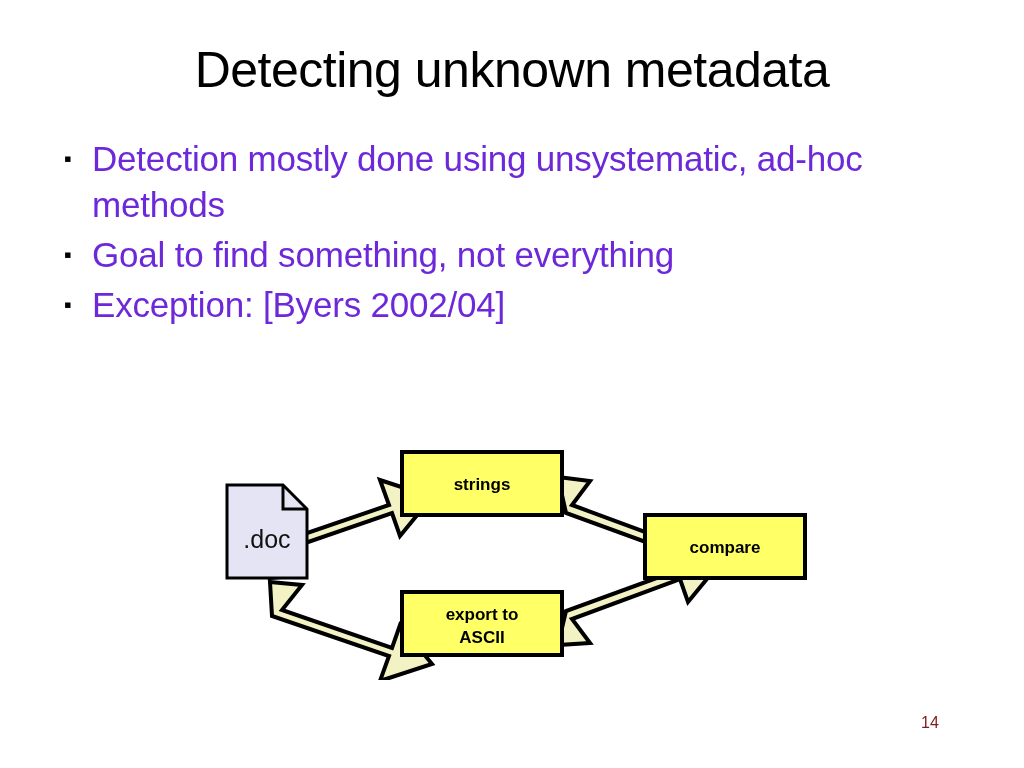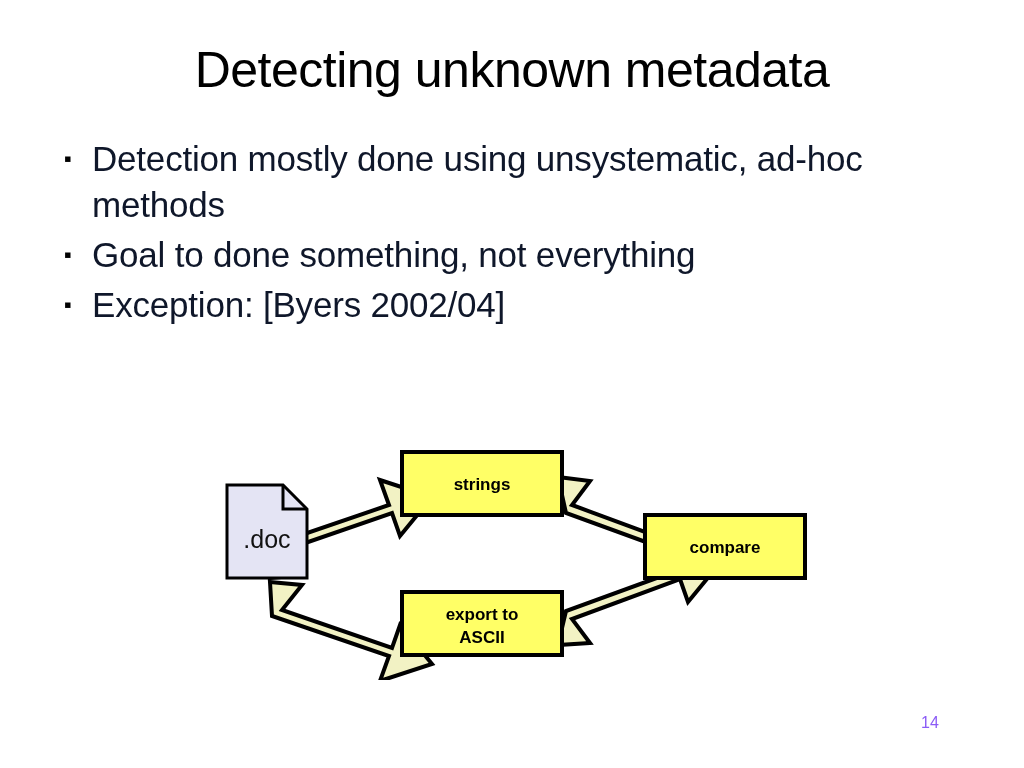--- a/index.html
+++ b/index.html
@@ -53,21 +53,21 @@
     font-size: 22px;
     line-height: 46px;
     color: #000000;
     padding-left: 6px;
     box-sizing: border-box;
   }
   .bullet-text {
     flex: 1 1 auto;
     font-size: 35px;
     line-height: 46px;
-    color: #0f172a;
+    color: #6d28d9;
     font-weight: 400;
     letter-spacing: -0.2px;
   }
 
   
   #diagram {
     position: absolute;
     left: 210px;
     top: 435px;
     width: 620px;
@@ -90,41 +90,41 @@
   }
 
   
   #page-number {
     position: absolute;
     left: 900px;
     top: 714px;
     width: 60px;
     text-align: center;
     font-size: 16px;
-    color: #8b5cf6;
+    color: #7f1d1d;
     font-family: "Liberation Sans", sans-serif;
   }
 </style>
 </head>
 <body>
 
 <div id="slide">
 
   <div id="slide-title">Detecting unknown metadata</div>
 
   <div id="bullet-list">
 
     <div class="bullet-row">
       <span class="bullet-marker">▪</span>
       <span class="bullet-text">Detection mostly done using unsystematic, ad-hoc methods</span>
     </div>
 
     <div class="bullet-row">
       <span class="bullet-marker">▪</span>
-      <span class="bullet-text">Goal to done something, not everything</span>
+      <span class="bullet-text">Goal to find something, not everything</span>
     </div>
 
     <div class="bullet-row">
       <span class="bullet-marker">▪</span>
       <span class="bullet-text">Exception: [Byers 2002/04]</span>
     </div>
 
   </div>
 
   <div id="diagram">

